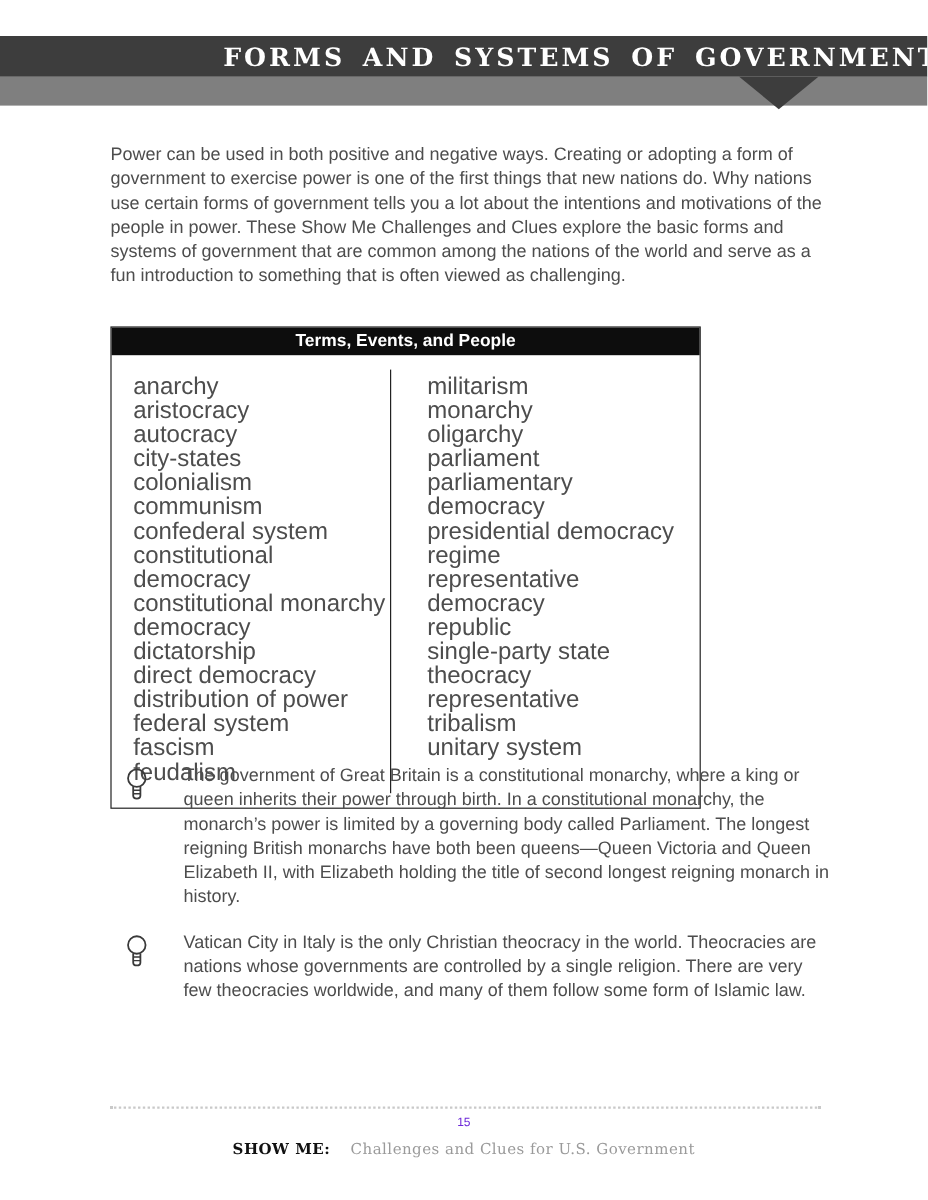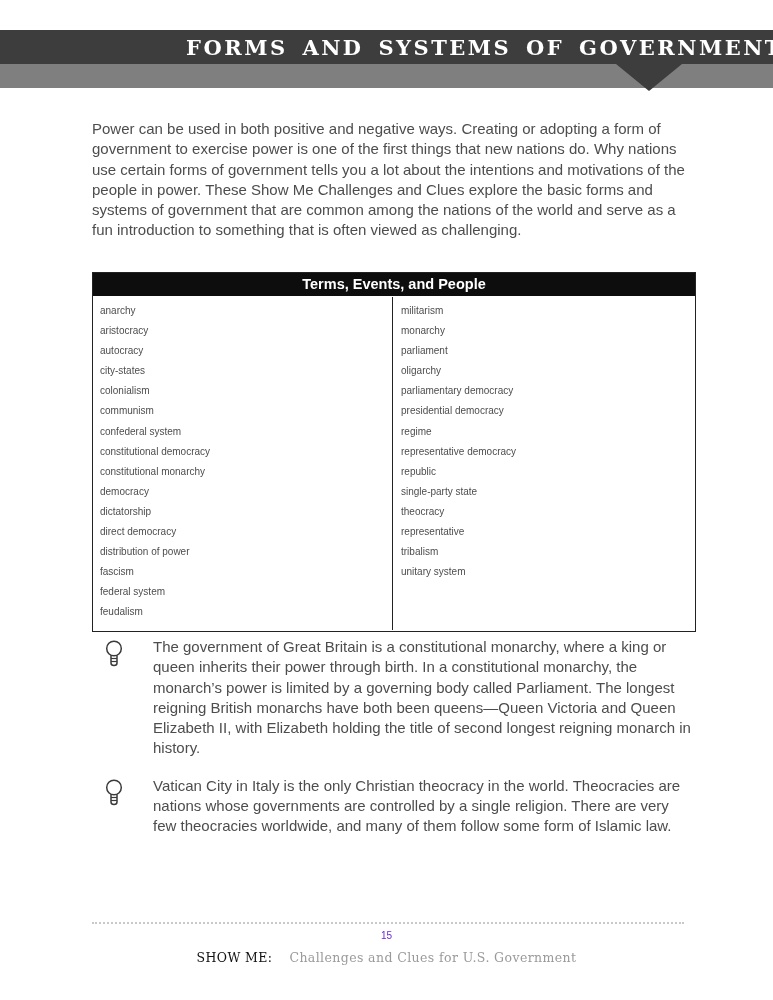--- a/index.html
+++ b/index.html
@@ -55,40 +55,40 @@
     width: 606px;
     font-size: 15px;
     line-height: 20.3px;
     margin: 0;
   }
 
   
   .terms-table {
     position: absolute;
     top: 272px; left: 92px;
-    width: 604px;
+    width: 492px;
     border: 1.5px solid #222222;
     box-sizing: border-box;
   }
   .terms-header {
     background: #0d0d0d;
     color: #ffffff;
     text-align: center;
     font-weight: bold;
     font-size: 14.5px;
     padding: 3px 0 4px 0;
   }
   .terms-body { display: flex; }
   .terms-col {
     list-style: none;
-    margin: 1px;
+    margin: 12px;
     padding: 4px 0 7px 6px;
     width: 50%;
     box-sizing: border-box;
-    font-size: 10px;
+    font-size: 20px;
     line-height: 20.1px;
   }
   .terms-col.left { border-right: 1.5px solid #222222; }
 
   
   .clues {
     position: absolute;
     top: 637px; left: 104px;
     width: 592px;
   }
@@ -125,21 +125,21 @@
     color: #6d28d9;
   }
   .book-title {
     position: absolute;
     top: 950px; left: 0; right: 0;
     text-align: center;
     font-family: "DejaVu Serif", serif;
     font-size: 12.5px;
     letter-spacing: 0.4px;
   }
-  .bt-bold { font-weight: normal; color: #111111; }
+  .bt-bold { font-weight: bold; color: #111111; }
   .bt-rest { color: #9a9a9a; margin-left: 17px; }
 </style>
 </head>
 <body>
 
 <div class="page">
 
   <header>
     <div class="band-dark">
       <h1 class="page-title">FORMS AND SYSTEMS OF GOVERNMENT</h1>
@@ -174,36 +174,36 @@
           <li class="term">constitutional monarchy</li>
 
           <li class="term">democracy</li>
 
           <li class="term">dictatorship</li>
 
           <li class="term">direct democracy</li>
 
           <li class="term">distribution of power</li>
 
+          <li class="term">federal system</li>
+
           <li class="term">fascism</li>
-
-          <li class="term">federal system</li>
 
           <li class="term">feudalism</li>
         </ul>
       <ul class="terms-col right">
 
 
           <li class="term">militarism</li>
 
           <li class="term">monarchy</li>
 
+          <li class="term">oligarchy</li>
+
           <li class="term">parliament</li>
-
-          <li class="term">oligarchy</li>
 
           <li class="term">parliamentary democracy</li>
 
           <li class="term">presidential democracy</li>
 
           <li class="term">regime</li>
 
           <li class="term">representative democracy</li>
 
           <li class="term">republic</li>

